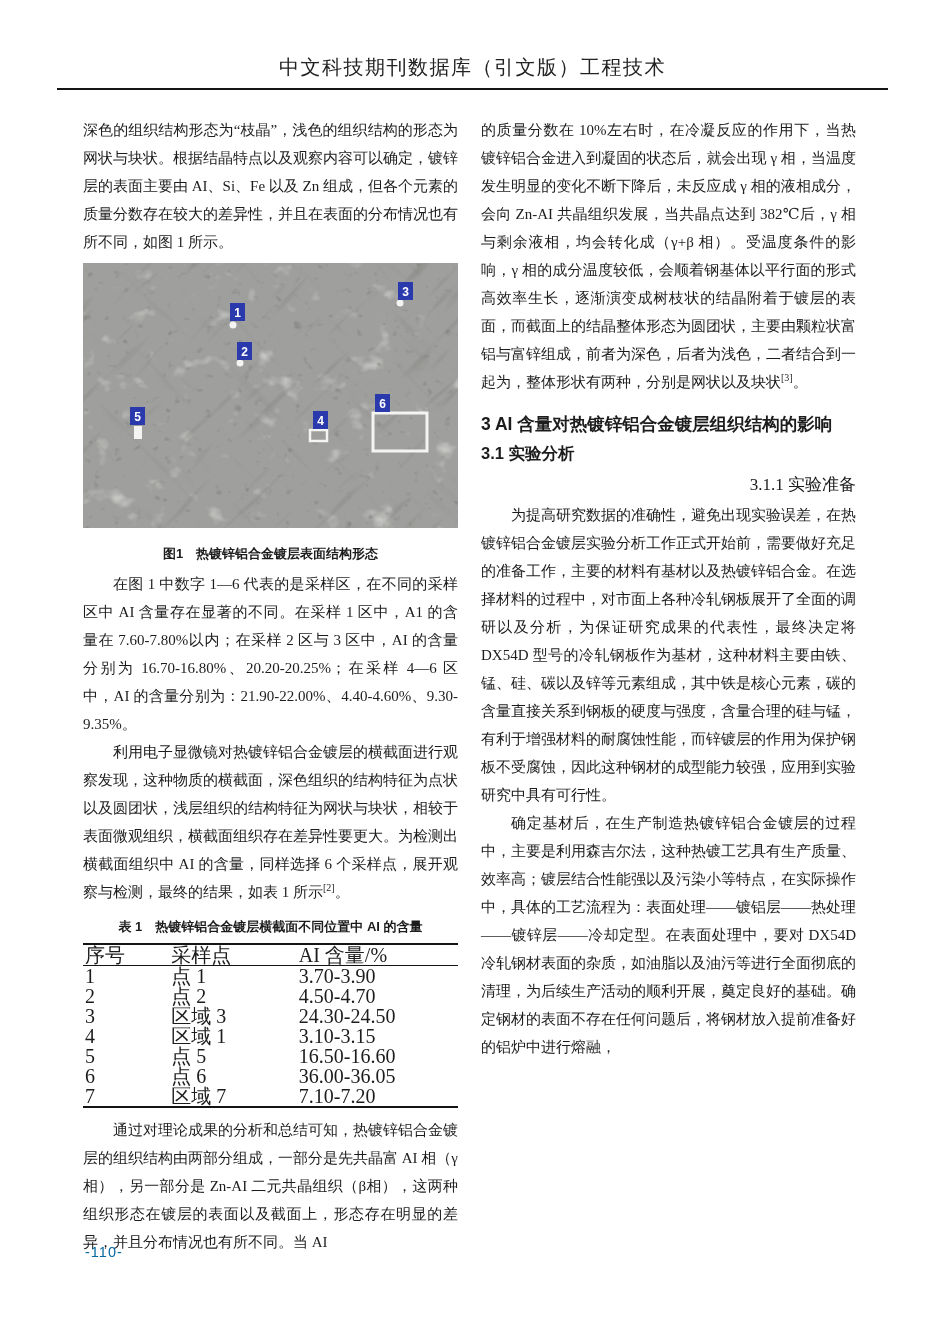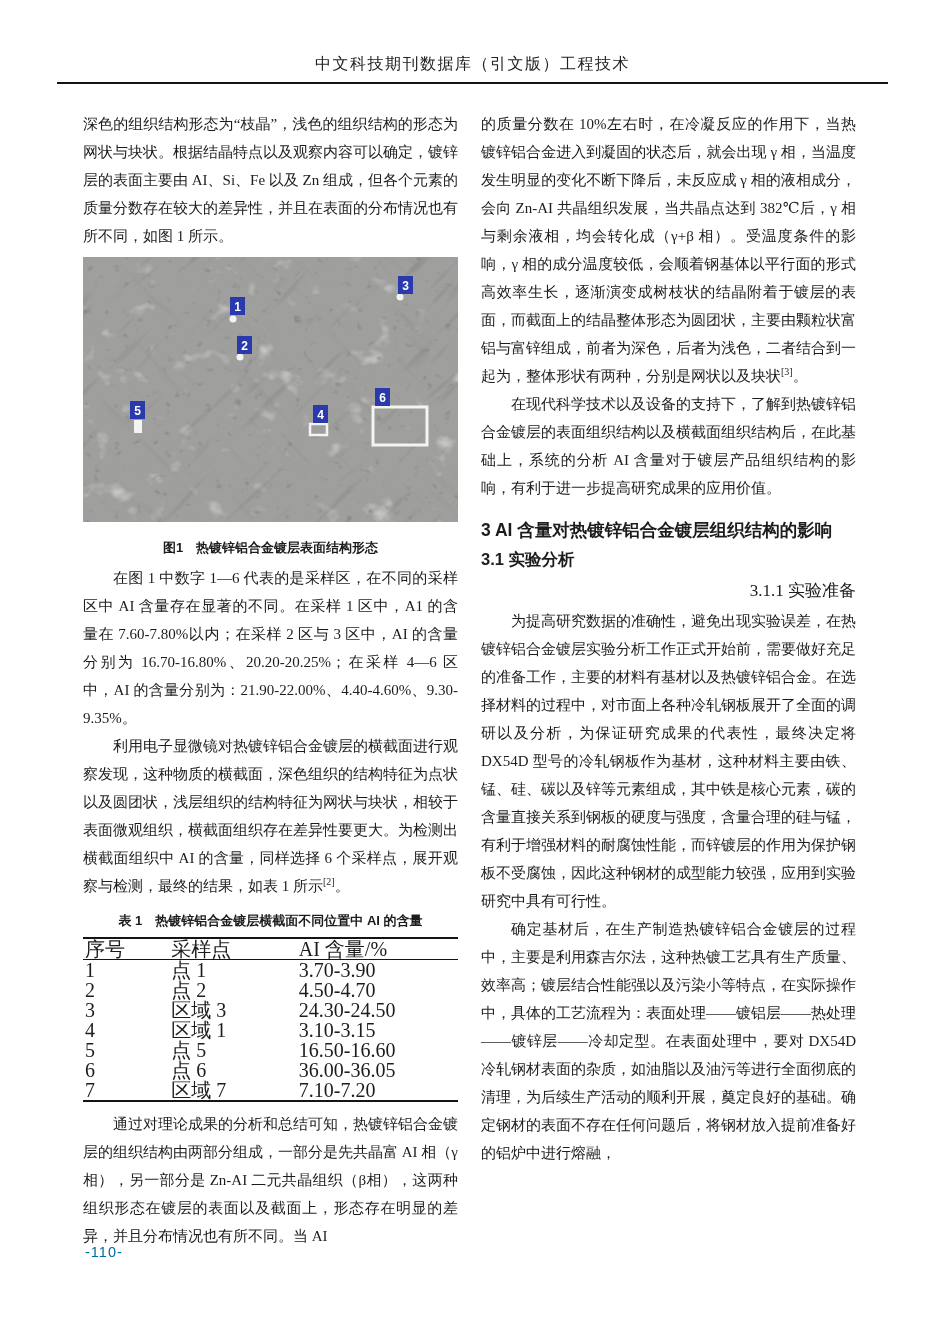--- a/index.html
+++ b/index.html
@@ -4,21 +4,21 @@
 <style>
   html,body { margin:0; padding:0; background:#ffffff; }
   .page {
     position:relative; width:945px; height:1336px; margin:0 auto;
     background:#ffffff; overflow:hidden;
     font-family:"Liberation Serif","DejaVu Serif",serif; color:#1c1c1c;
   }
   .header {
     margin:0 57px; padding-top:54px; padding-bottom:7px;
     border-bottom:2px solid #141414;
-    text-align:center; font-size:16px; letter-spacing:1.5px; color:#222;
+    text-align:center; font-size:20px; letter-spacing:1.5px; color:#222;
   }
   .columns { display:flex; gap:23px; margin:26px 83px 0 83px; }
   .col { width:375px; font-size:15px; line-height:28px; text-align:justify; }
   .col p { margin:0; }
   .indent { text-indent:2em; }
   sup.ref { font-size:10px; line-height:0; }
   figure { margin:7px 0 0 0; }
   .fig-caption, .tbl-caption {
     text-align:center; font-family:"Liberation Sans","DejaVu Sans",sans-serif;
     font-weight:bold; font-size:13px; line-height:22px; margin:6px 0 5px 0;
@@ -181,21 +181,20 @@
           </tr>
         </tbody>
       </table>
 
       <p class="indent" style="margin-top:8px;">通过对理论成果的分析和总结可知，热镀锌铝合金镀层的组织结构由两部分组成，一部分是先共晶富 AI 相（γ相），另一部分是 Zn-AI 二元共晶组织（β相），这两种组织形态在镀层的表面以及截面上，形态存在明显的差异，并且分布情况也有所不同。当 AI</p>
     </div>
 
     <div class="col">
       <p><span>的质量分数在 10%左右时，在冷凝反应的作用下，当热镀锌铝合金进入到凝固的状态后，就会出现 γ 相，当温度发生明显的变化不断下降后，未反应成 γ 相的液相成分，会向 Zn-AI 共晶组织发展，当共晶点达到 382℃后，γ 相与剩余液相，均会转化成（γ+β 相）。受温度条件的影响，γ 相的成分温度较低，会顺着钢基体以平行面的形式高效率生长，逐渐演变成树枝状的结晶附着于镀层的表面，而截面上的结晶整体形态为圆团状，主要由颗粒状富铝与富锌组成，前者为深色，后者为浅色，二者结合到一起为，整体形状有两种，分别是网状以及块状</span><sup class="ref">[3]</sup><span>。</span></p>
 
-      <p class="indent">在现代科学技术以及设备的支持下，了解到热镀锌铝合金镀层的表面组织结构以及横截面组织结构后，在此基础上，系统的分析 AI 含量对于镀层产品组织结构的影响，有利于进一步提高研究成果的应用价值。</p>
 
       <div class="h1">3 AI 含量对热镀锌铝合金镀层组织结构的影响</div>
       <div class="h2">3.1 实验分析</div>
       <div class="h3">3.1.1 实验准备</div>
 
       <p class="indent">为提高研究数据的准确性，避免出现实验误差，在热镀锌铝合金镀层实验分析工作正式开始前，需要做好充足的准备工作，主要的材料有基材以及热镀锌铝合金。在选择材料的过程中，对市面上各种冷轧钢板展开了全面的调研以及分析，为保证研究成果的代表性，最终决定将 DX54D 型号的冷轧钢板作为基材，这种材料主要由铁、锰、硅、碳以及锌等元素组成，其中铁是核心元素，碳的含量直接关系到钢板的硬度与强度，含量合理的硅与锰，有利于增强材料的耐腐蚀性能，而锌镀层的作用为保护钢板不受腐蚀，因此这种钢材的成型能力较强，应用到实验研究中具有可行性。</p>
       <p class="indent">确定基材后，在生产制造热镀锌铝合金镀层的过程中，主要是利用森吉尔法，这种热镀工艺具有生产质量、效率高；镀层结合性能强以及污染小等特点，在实际操作中，具体的工艺流程为：表面处理——镀铝层——热处理——镀锌层——冷却定型。在表面处理中，要对 DX54D 冷轧钢材表面的杂质，如油脂以及油污等进行全面彻底的清理，为后续生产活动的顺利开展，奠定良好的基础。确定钢材的表面不存在任何问题后，将钢材放入提前准备好的铝炉中进行熔融，</p>
     </div>
 
   </div>

